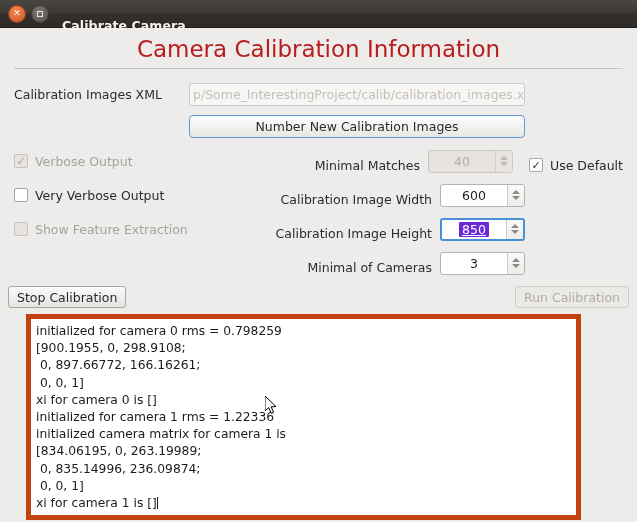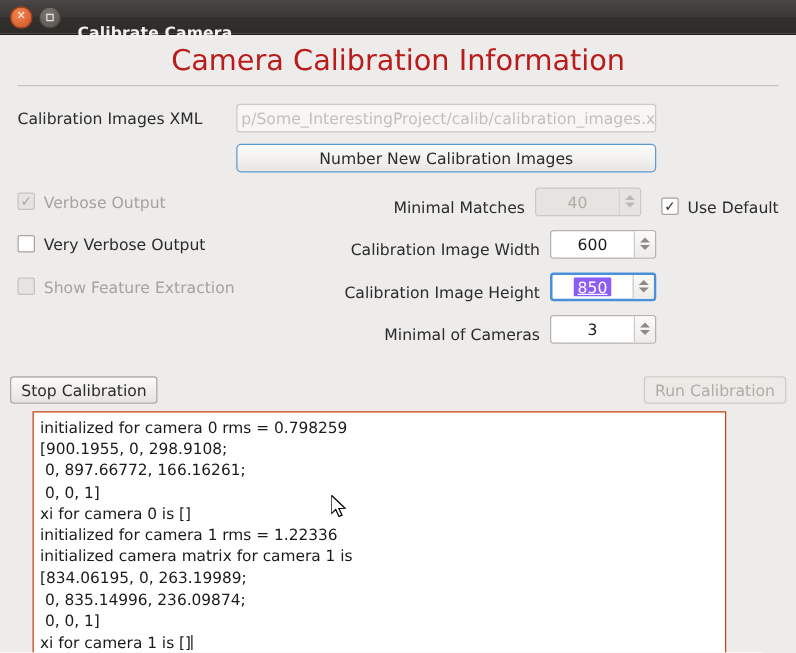--- a/index.html
+++ b/index.html
@@ -229,21 +229,21 @@
     flex: 1;
     display: flex;
     align-items: center;
     justify-content: center;
     font-size: 12.5px;
     color: #1d1d1d;
     font-family: "DejaVu Sans", sans-serif;
   }
   .spin.disabled .val { color: #b0aca7; }
   .spin .val .sel {
-    background: #8b5cf6;
+    background: #6d28d9;
     color: #ffffff;
     padding: 0 3px;
     border-radius: 1px;
     text-decoration: underline;
   }
   .spin .arrows {
     width: 16px;
     border-left: 1px solid #cdc9c4;
     background: linear-gradient(180deg,#fbfafa 0%, #eeecea 100%);
     display: flex;
@@ -264,21 +264,21 @@
   .spin.disabled .arrow-dn { border-top-color: #bcb8b3; }
 
   
   .btn-row {
     height: 30px;
     display: flex;
     align-items: center;
     justify-content: space-between;
     padding: 0 8px;
     box-sizing: border-box;
-    margin-top: 17px;
+    margin-top: 2px;
   }
   .btn-std {
     height: 22px;
     padding: 0 8px;
     font-size: 12.5px;
     font-family: "DejaVu Sans", sans-serif;
     color: #2b2b2b;
     background: linear-gradient(180deg, #fbfafa 0%, #f0eeec 55%, #e6e4e1 100%);
     border: 1px solid #aaa6a1;
     border-radius: 3px;
@@ -292,21 +292,21 @@
     color: #b0aca7;
     background: #eceae7;
     border-color: #cfcbc6;
   }
 
   
   .log-wrap {
     margin: 2px 56px 0 26px;
     height: 206px;
     background: #ffffff;
-    border: 1px solid #c2410c;
+    border: 5px solid #c2410c;
     box-sizing: border-box;
     padding: 4px 5px;
     overflow: hidden;
   }
   .log-line {
     font-size: 12.3px;
     line-height: 17.2px;
     color: #1b1b1b;
     white-space: pre;
     font-family: "DejaVu Sans", sans-serif;

